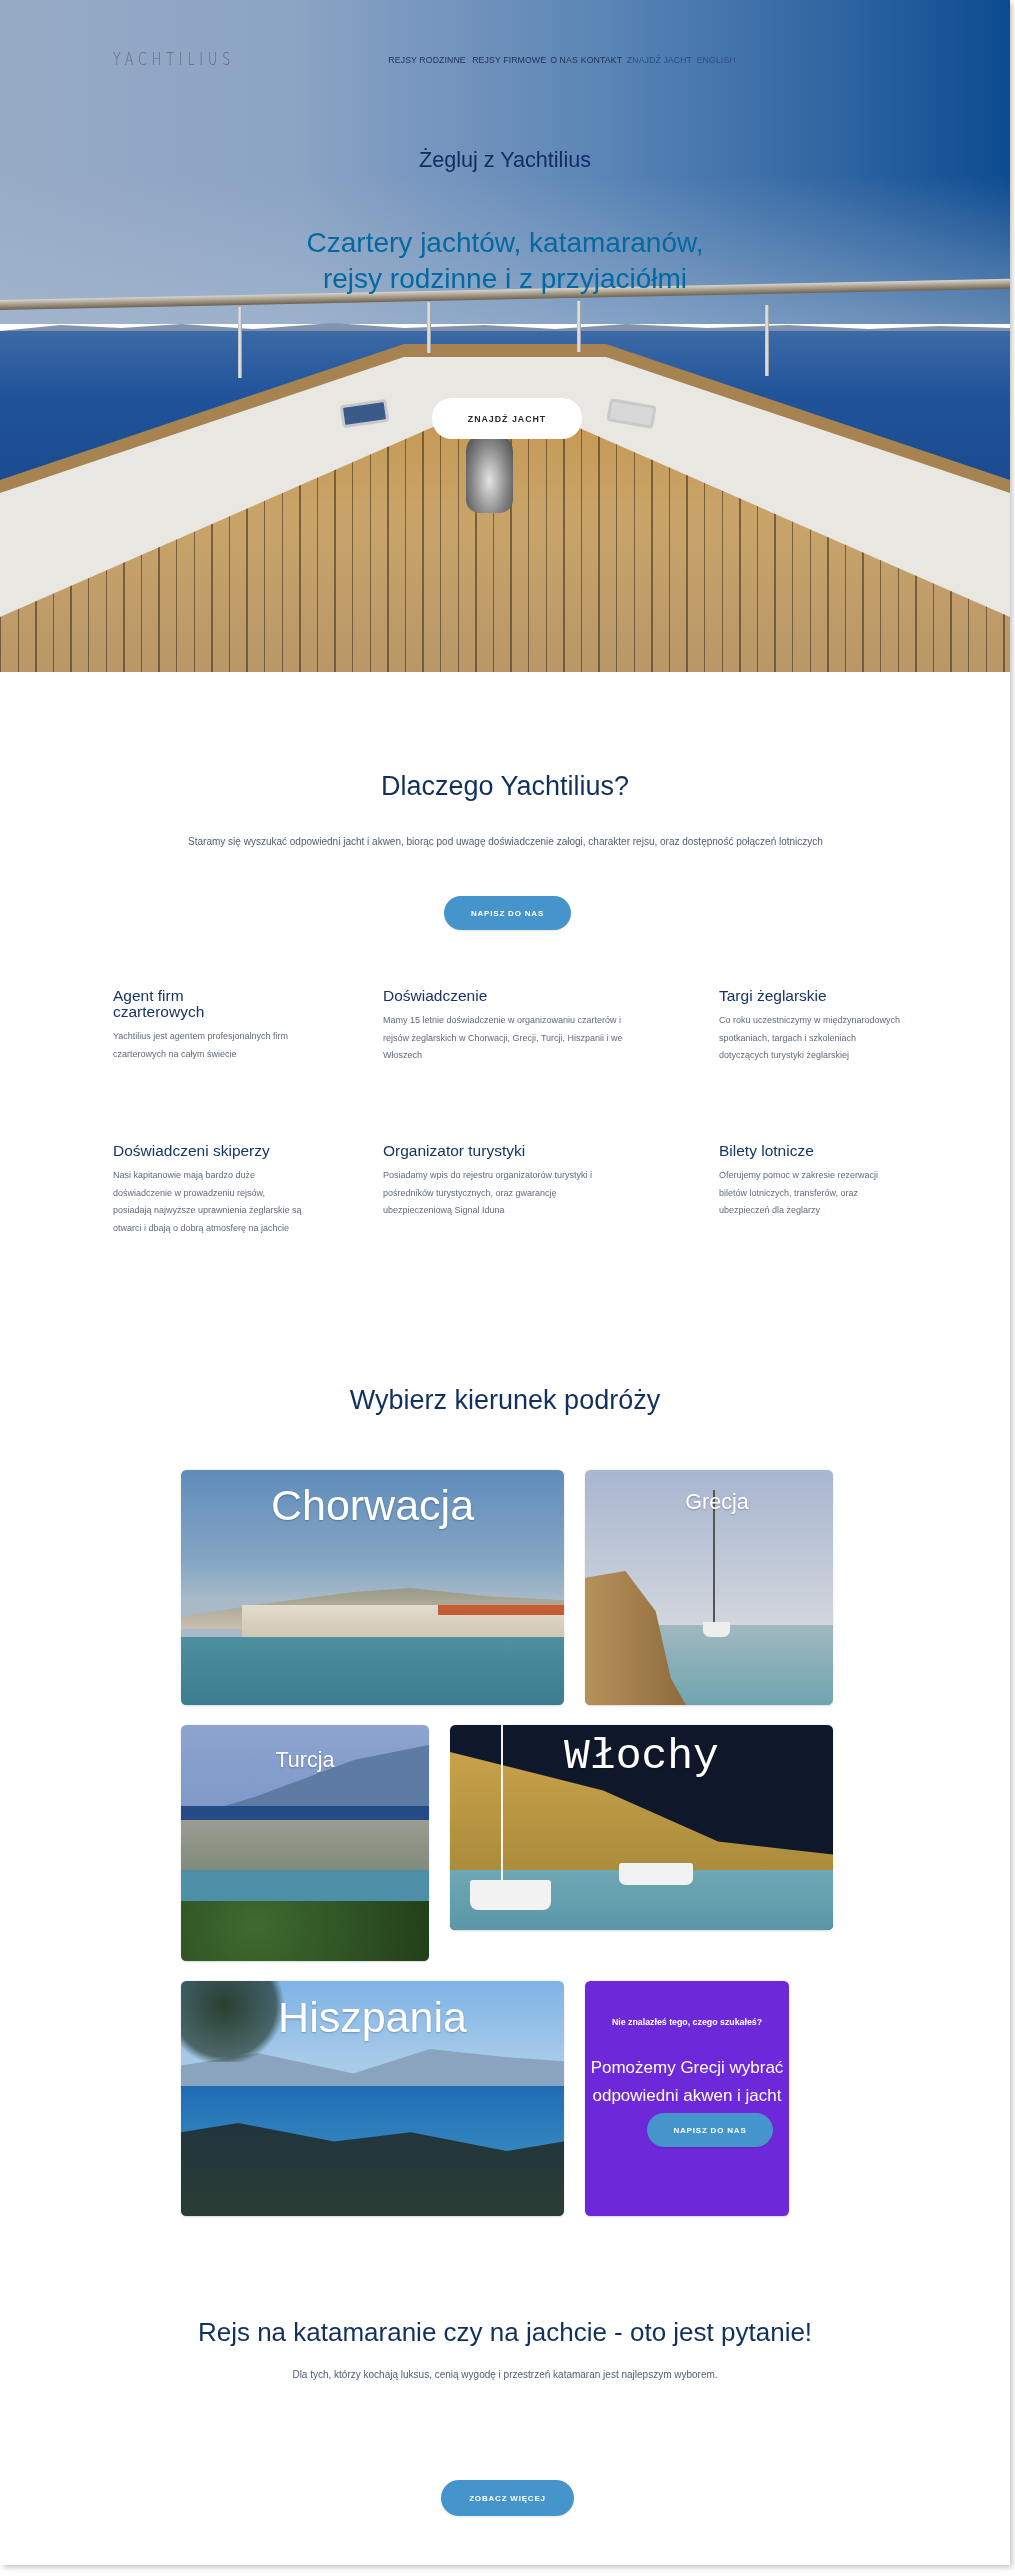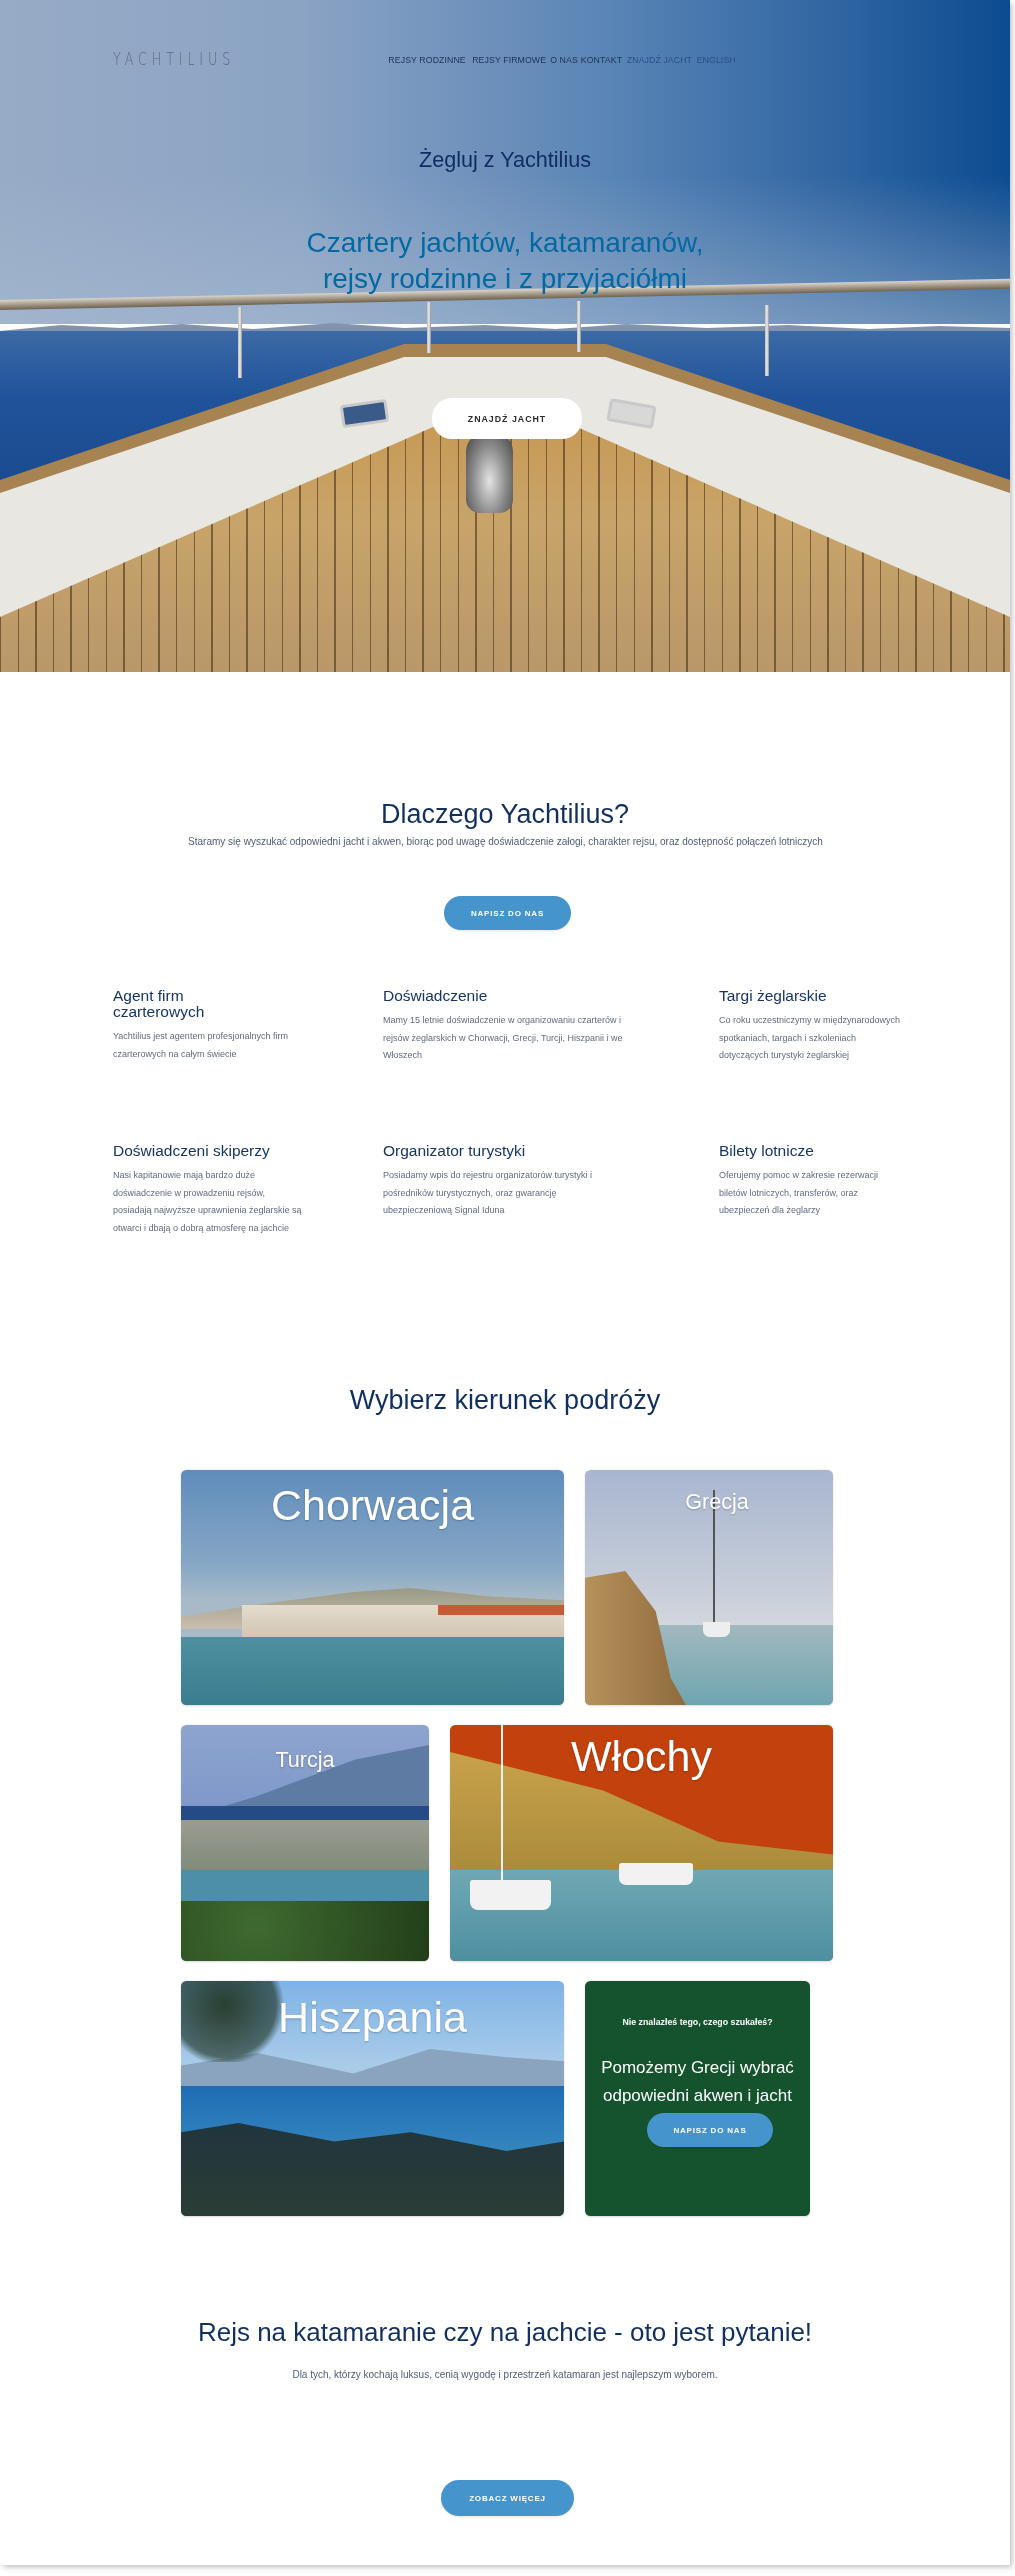--- a/index.html
+++ b/index.html
@@ -64,25 +64,25 @@
   .card .label { position: absolute; left: 0; right: 0; text-align: center; color: #ffffff; text-shadow: 0 0.7px 2px rgba(0,0,0,0.25); }
   .card .layer { position: absolute; left: 0; right: 0; }
 
   
   .c-hr { left: 181px; top: 1470px; width: 383px; height: 235px; background: linear-gradient(180deg, #5f8cbc 0%, #86a7c4 40%, #a8bac8 55%); padding-left: 8px; }
   
   .c-gr { left: 585px; top: 1470px; width: 248px; height: 235px; background: linear-gradient(180deg, #a9b6d0 0%, #c7ced9 50%, #d5d9de 70%); }
   
   .c-tr { left: 181px; top: 1725px; width: 248px; height: 236px; background: linear-gradient(180deg, #8ea4cf 0%, #7d97c8 40%); }
   
-  .c-it { left: 450px; top: 1725px; width: 383px; height: 236px; background: #c2410c; }
+  .c-it { left: 450px; top: 1725px; width: 383px; height: 205px; background: #0f172a; font-family: Liberation Mono, monospace; }
   
   .c-es { left: 181px; top: 1981px; width: 383px; height: 235px; background: linear-gradient(180deg, #7fb3e6 0%, #a8cbe9 35%); }
   
-  .c-cta { left: 585px; top: 1981px; width: 225px; height: 235px; background: #14532d; border-radius: 5.4px; position: absolute; box-shadow: 0 0.7px 2px rgba(0,0,0,0.15); }
+  .c-cta { left: 585px; top: 1981px; width: 204px; height: 235px; background: #6d28d9; border-radius: 5.4px; position: absolute; box-shadow: 0 0.7px 2px rgba(0,0,0,0.15); }
   .cta-small { position: absolute; left: 0; right: 0; top: 36px; text-align: center; font-size: 8.8px; font-weight: bold; color: #ffffff; }
   .cta-big { position: absolute; left: 0; right: 0; top: 73px; text-align: center; font-size: 17px; line-height: 28px; color: #ffffff; }
   .btn-cta { left: 62px; top: 132px; width: 126px; height: 34px; }
 
   
   .kat-title { position: absolute; left: 0; width: 1010px; top: 2317px; text-align: center; font-size: 26px; color: #12305f; }
   .kat-desc { position: absolute; left: 0; width: 1010px; top: 2369px; text-align: center; font-size: 10px; color: #4f5d73; }
   .btn-more { left: 441px; top: 2480px; width: 133px; height: 36px; }
 </style>
 </head>
@@ -117,21 +117,21 @@
     </nav>
 
     <div class="hero-kicker">Żegluj z Yachtilius</div>
     <h1 class="hero-title" style="font-weight:normal;">
       <span>Czartery jachtów, katamaranów,</span><br>
       <span>rejsy rodzinne i z przyjaciółmi</span>
     </h1>
     <button class="btn-hero">ZNAJDŹ JACHT</button>
   </section>
 
-  <h2 class="why-title" style="font-weight:normal;margin-top:28px;">Dlaczego Yachtilius?</h2>
+  <h2 class="why-title" style="font-weight:normal;">Dlaczego Yachtilius?</h2>
   <p class="why-desc">Staramy się wyszukać odpowiedni jacht i akwen, biorąc pod uwagę doświadczenie załogi, charakter rejsu, oraz dostępność połączeń lotniczych</p>
   <button class="btn-blue btn-why">NAPISZ DO NAS</button>
 
   <div class="feature" style="left:113px; top:988px; width:196px;">
     <h3 style="width:128px;">Agent firm czarterowych</h3>
     <p style="width:189px;">Yachtilius jest agentem profesjonalnych firm czarterowych na całym świecie</p>
   </div>
   <div class="feature" style="left:383px; top:988px; width:250px;">
     <h3>Doświadczenie</h3>
     <p style="width:243px;">Mamy 15 letnie doświadczenie w organizowaniu czarterów i rejsów żeglarskich w Chorwacji, Grecji, Turcji, Hiszpanii i we Włoszech</p>

